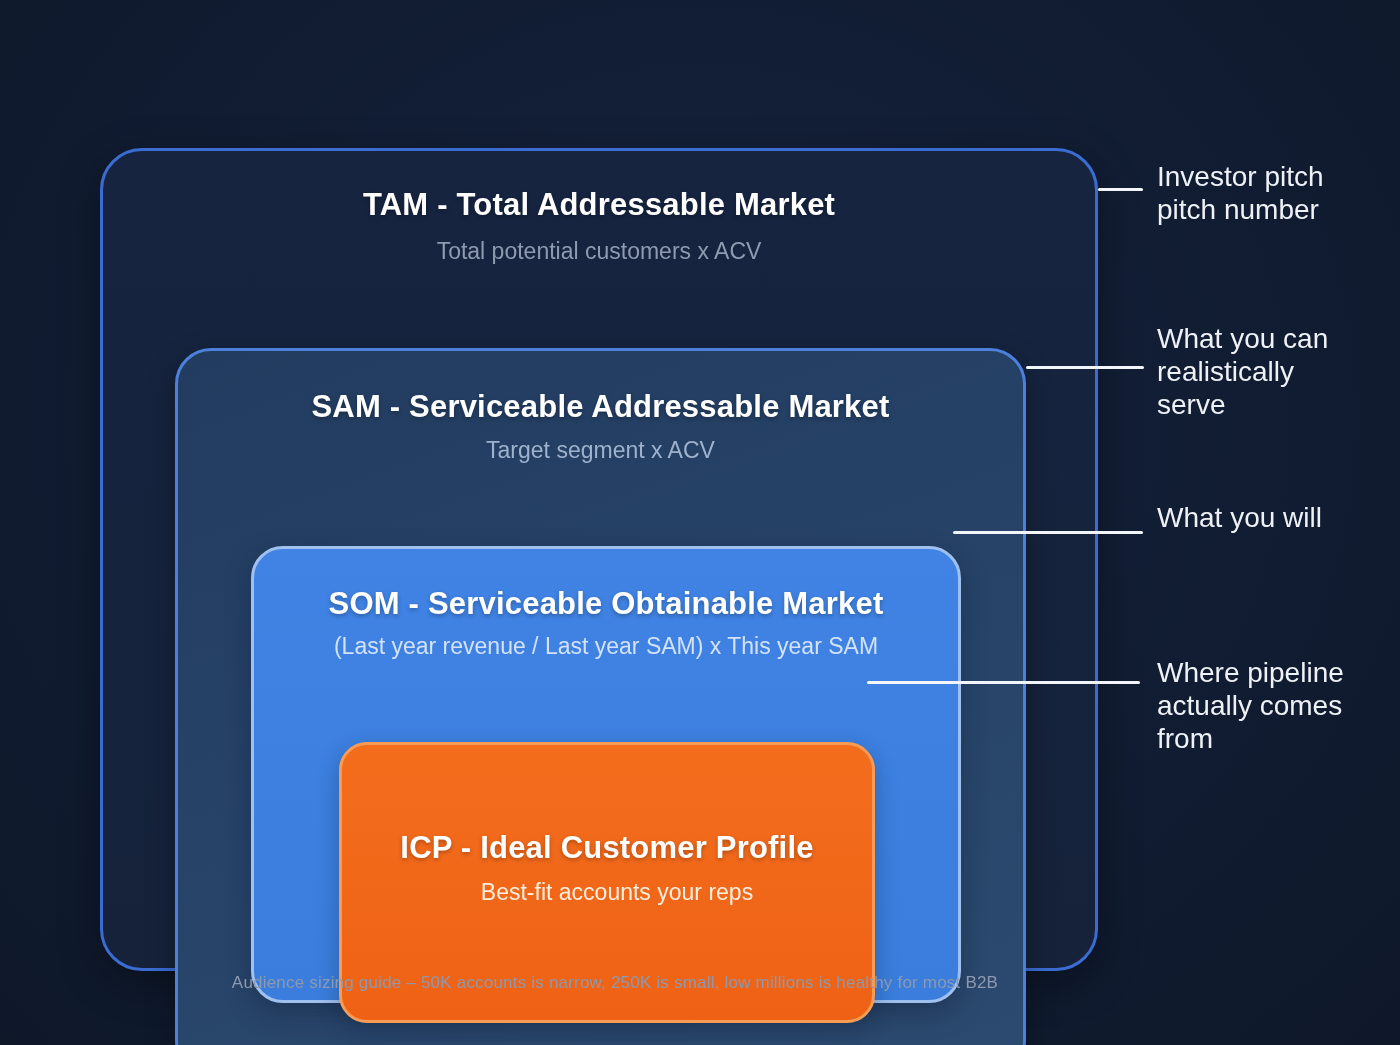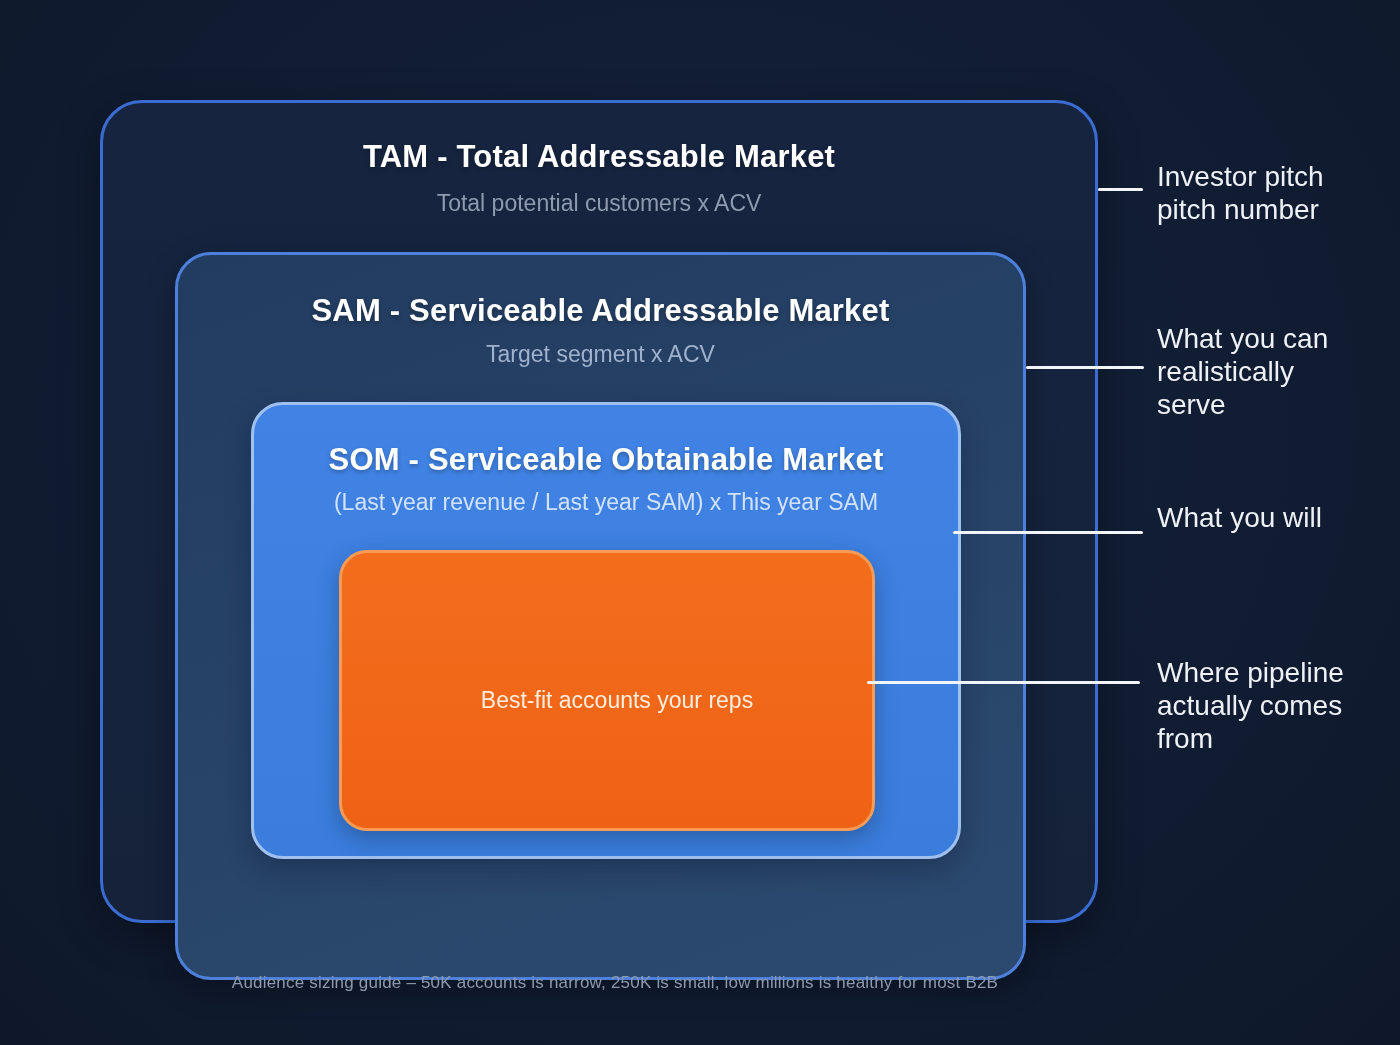--- a/index.html
+++ b/index.html
@@ -7,21 +7,21 @@
     width: 1400px; height: 1045px;
     font-family: "Liberation Sans", sans-serif;
     background: #111d33;
     overflow: hidden;
   }
   .stage {
     position: relative;
     width: 1400px; height: 1045px;
     background: radial-gradient(ellipse at 50% 40%, #15233c 0%, #101b30 70%, #0e1829 100%);
   }
-  .box { position: absolute; }
+  .box { position: absolute; margin-top: 48px; }
   .tam {
     left: 100px; top: 100px; width: 998px; height: 823px;
     border: 3px solid #3a6cd2;
     border-radius: 42px;
     background: linear-gradient(180deg, #162440 0%, #15223a 100%);
     box-shadow: 0 12px 40px rgba(0,0,0,0.35);
   }
   .sam {
     left: 72px; top: 149px; width: 851px; height: 728px;
     border: 3px solid #4c80da;
@@ -115,20 +115,21 @@
 
     <div class="box sam">
       <div class="box-title">SAM - Serviceable Addressable Market</div>
       <div class="box-subtitle">Target segment x ACV</div>
 
       <div class="box som">
         <div class="box-title">SOM - Serviceable Obtainable Market</div>
         <div class="box-subtitle">(Last year revenue / Last year SAM) x This year SAM</div>
 
         <div class="box icp">
+          <div class="box-title">ICP - Ideal Customer Profile</div>
           <div class="box-subtitle">
             <span class="sub-line">Best-fit accounts your reps</span>
           </div>
         </div>
 
       </div>
     </div>
   </div>
 
   <div id="conn-tam" class="connector"></div>

